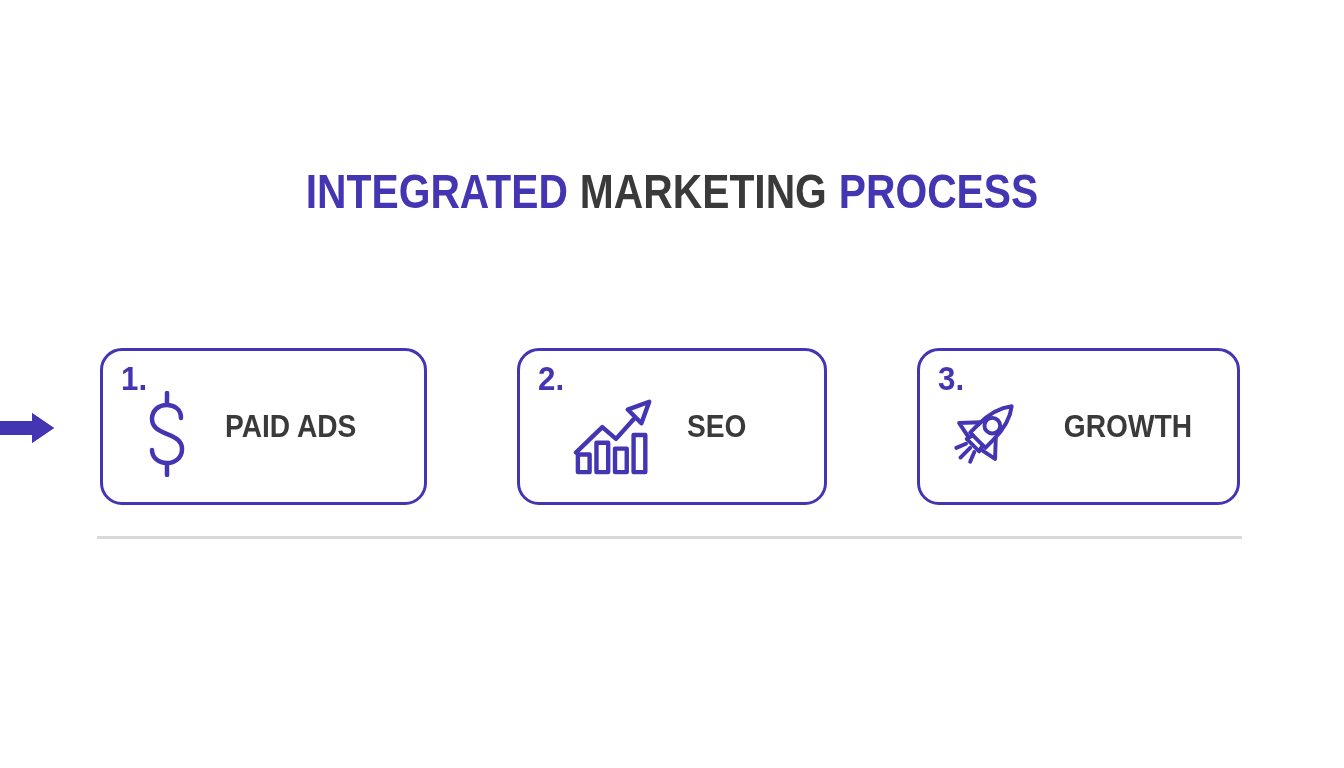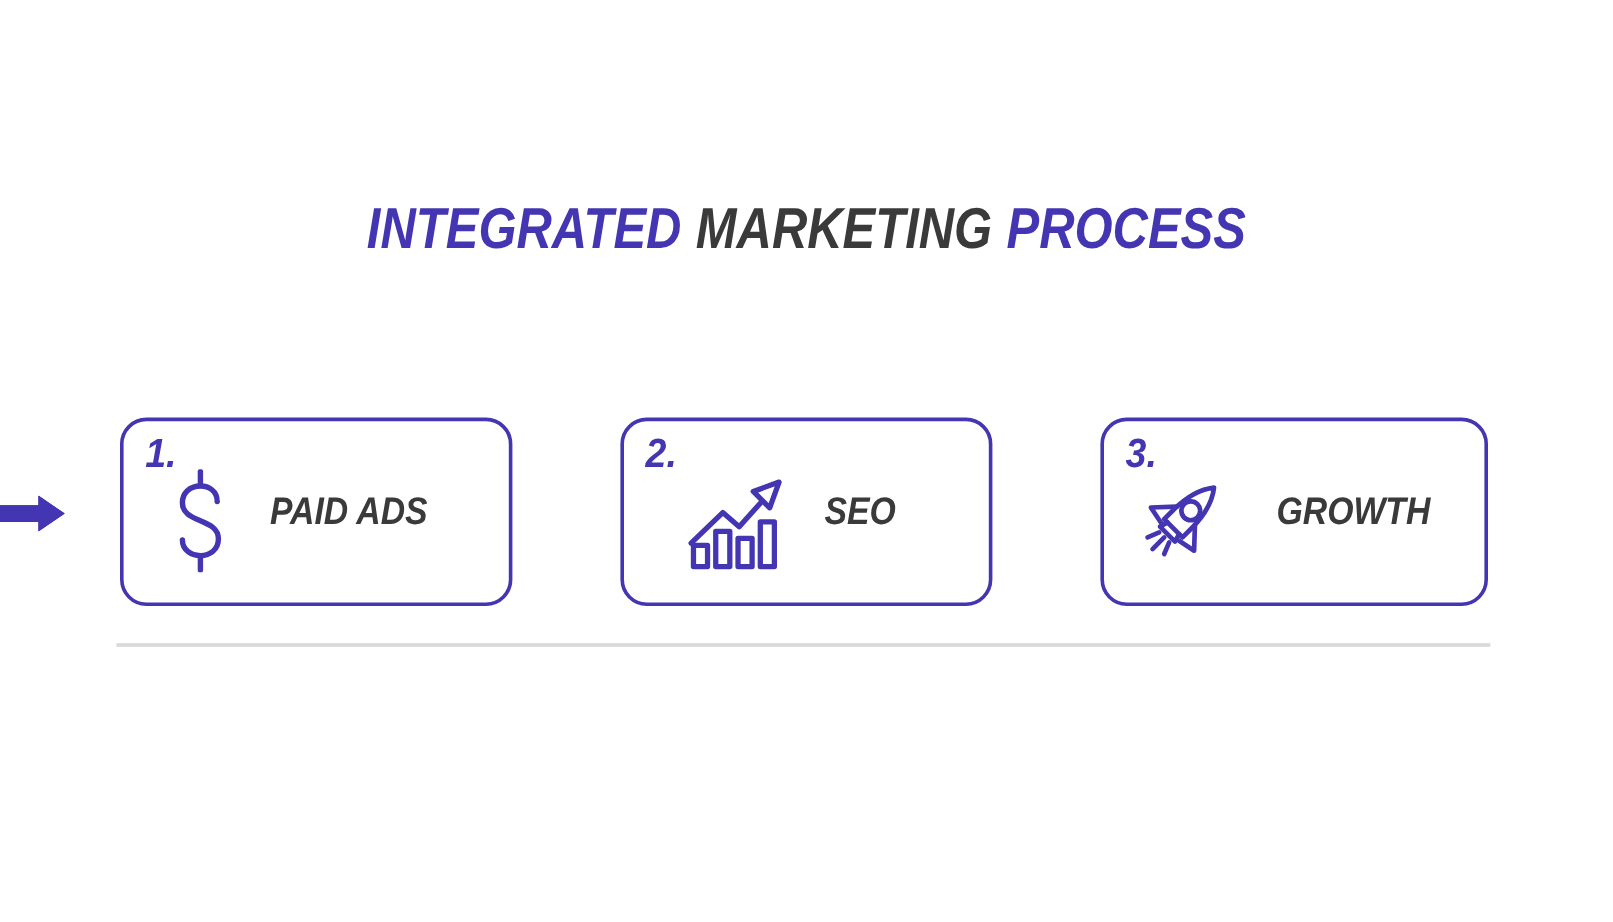--- a/index.html
+++ b/index.html
@@ -8,21 +8,21 @@
     --divider:#d9d9d9;
     --bg:#ffffff;
   }
   html,body{margin:0;padding:0;}
   body{
     width:1344px;height:768px;
     background:var(--bg);
     font-family:"Liberation Sans", sans-serif;
     position:relative;overflow:hidden;
   }
-  .canvas{position:absolute;inset:0;font-style:italic;}
+  .canvas{position:absolute;inset:0;}
 
   
   .title{
     position:absolute;top:168px;left:0;width:1344px;
     margin:0;text-align:center;
     font-size:48px;font-weight:bold;line-height:1.0;
     transform:scaleX(0.85);
     white-space:nowrap;
   }
   .seg{display:inline-block;}

